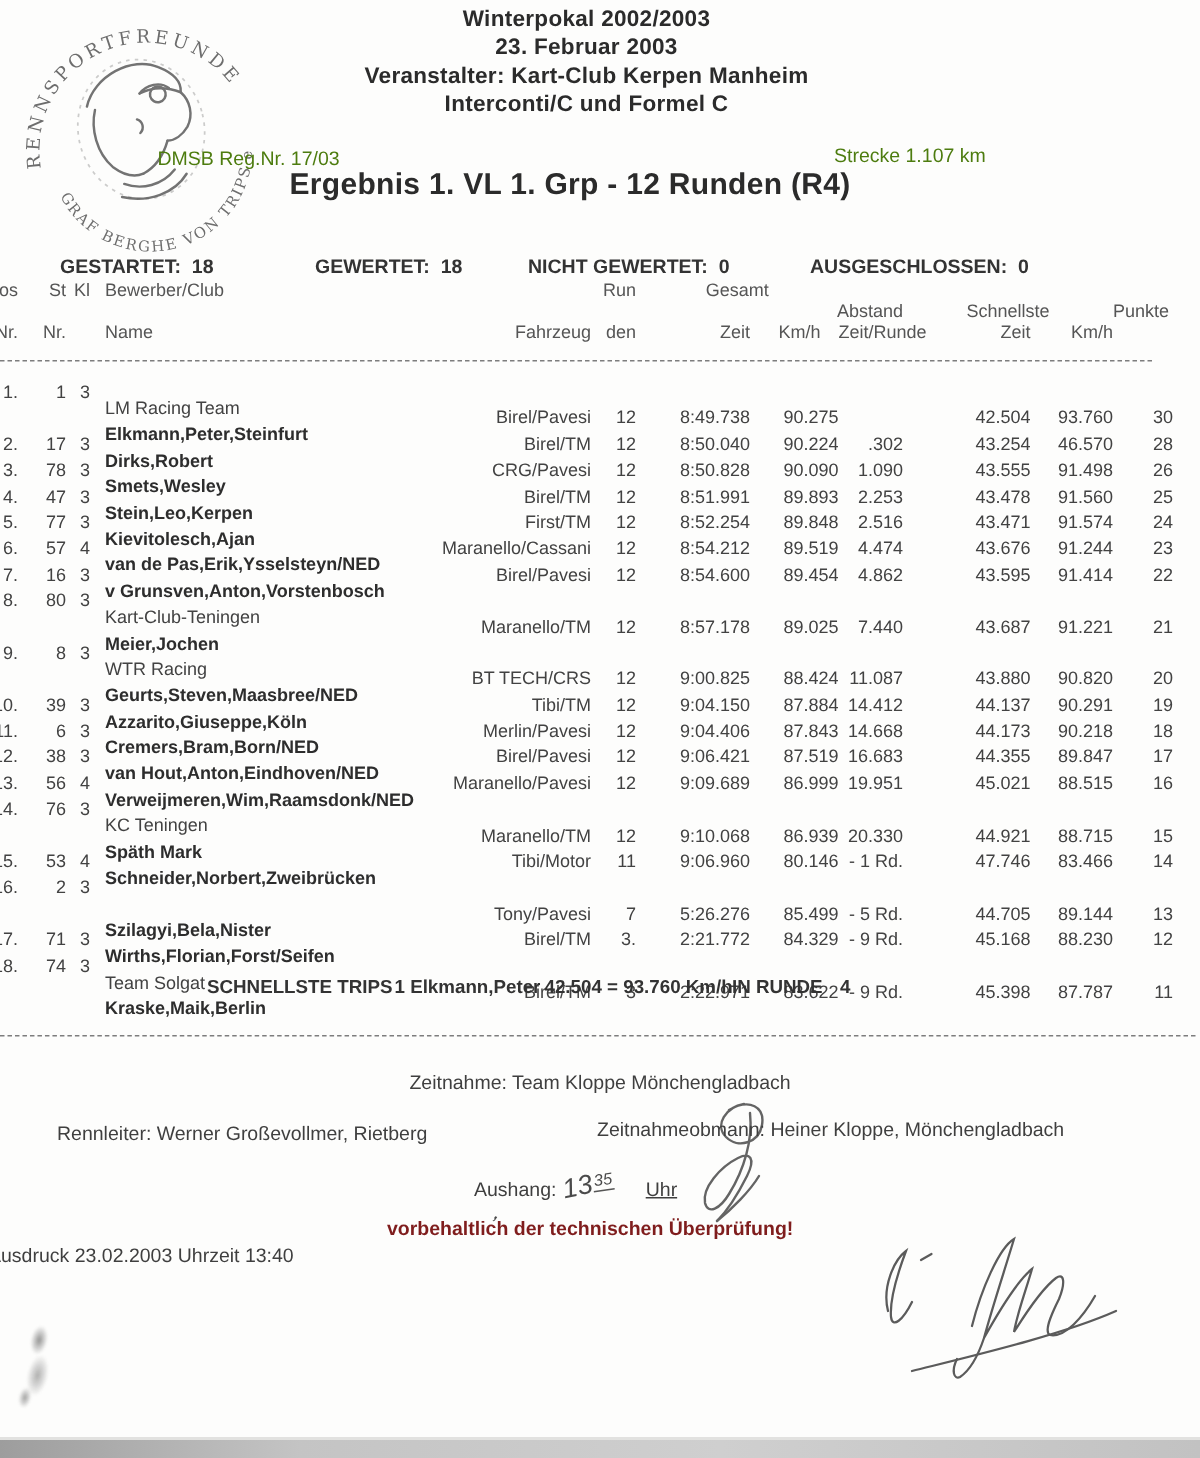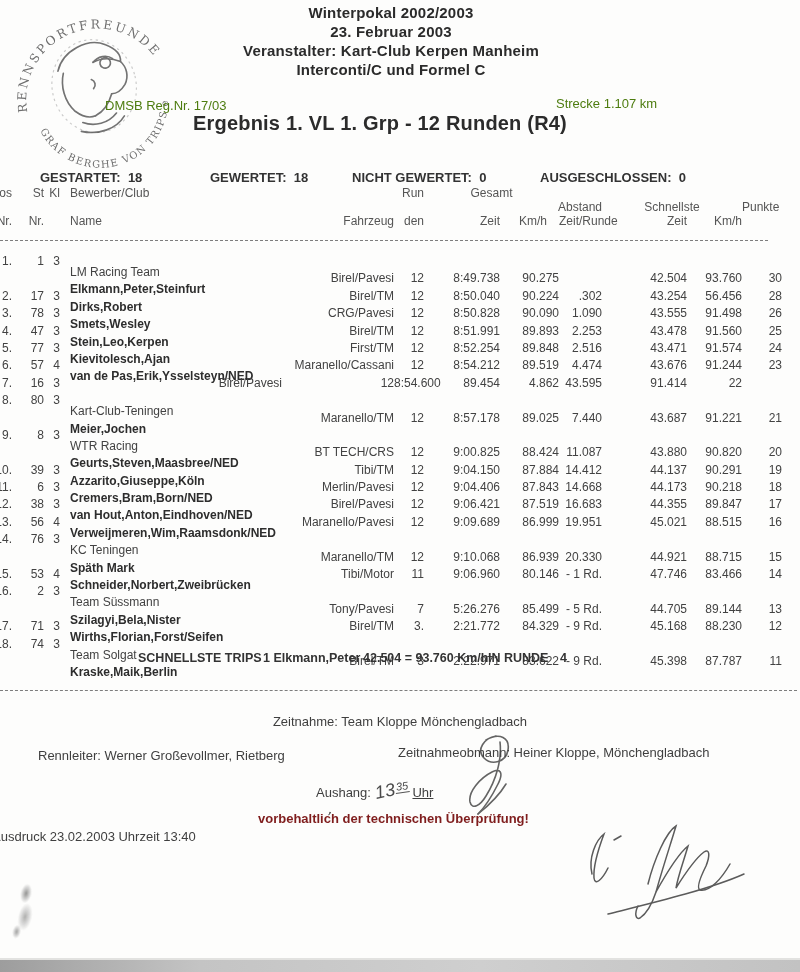--- a/index.html
+++ b/index.html
@@ -191,21 +191,21 @@
         <span class="c">2.</span>
         <span class="c">17</span>
         <span class="c">3</span>
         <span class="c-name bname">Dirks,Robert</span>
         <span class="c">Birel/TM</span>
         <span class="c">12</span>
         <span class="c">8:50.040</span>
         <span class="c">90.224</span>
         <span class="c">.302</span>
         <span class="c">43.254</span>
-        <span class="c">56.456</span>
+        <span class="c">46.570</span>
         <span class="c">28</span>
       </div>
       <div class="trow">
         <span class="c">3.</span>
         <span class="c">78</span>
         <span class="c">3</span>
         <span class="c-name bname">Smets,Wesley</span>
         <span class="c">CRG/Pavesi</span>
         <span class="c">12</span>
         <span class="c">8:50.828</span>
@@ -254,20 +254,21 @@
         <span class="c">89.519</span>
         <span class="c">4.474</span>
         <span class="c">43.676</span>
         <span class="c">91.244</span>
         <span class="c">23</span>
       </div>
       <div class="trow">
         <span class="c">7.</span>
         <span class="c">16</span>
         <span class="c">3</span>
+        <span class="c-name bname">v Grunsven,Anton,Vorstenbosch</span>
         <span class="c">Birel/Pavesi</span>
         <span class="c">12</span>
         <span class="c">8:54.600</span>
         <span class="c">89.454</span>
         <span class="c">4.862</span>
         <span class="c">43.595</span>
         <span class="c">91.414</span>
         <span class="c">22</span>
       </div>
       <div class="trow">
@@ -421,21 +422,20 @@
         <span class="c">80.146</span>
         <span class="c">-  1 Rd.</span>
         <span class="c">47.746</span>
         <span class="c">83.466</span>
         <span class="c">14</span>
       </div>
       <div class="trow">
         <span class="c">16.</span>
         <span class="c">2</span>
         <span class="c">3</span>
-        <span class="c-name">Team Süssmann</span>
         <span class="c"></span>
         <span class="c"></span>
         <span class="c"></span>
         <span class="c"></span>
         <span class="c"></span>
         <span class="c"></span>
         <span class="c"></span>
         <span class="c"></span>
       </div>
       <div class="trow">
@@ -504,21 +504,21 @@
 
   <div class="abs dashed" style="left:0;top:690px;width:797px;"></div>
 
   <div class="abs foot" style="left:0;right:0;top:714px;text-align:center;">Zeitnahme: Team Kloppe Mönchengladbach</div>
   <div class="abs foot" style="left:38px;top:748px;">Rennleiter: Werner Großevollmer, Rietberg</div>
   <div class="abs foot" style="left:398px;top:745px;">Zeitnahmeobmann: Heiner Kloppe, Mönchengladbach</div>
 
   <div class="abs foot" style="left:316px;top:781px;">
     <span>Aushang:</span>
     <span class="hand hand-13">13</span><span class="hand hand-35">35</span>
-    <span style="margin-left:0;text-decoration:underline;">Uhr</span>
+    <span style="margin-left:18px;text-decoration:underline;">Uhr</span>
   </div>
   <div class="abs hand hand-comma" style="left:330px;top:800px;">,</div>
 
   <svg class="abs" style="left:448px;top:728px;" width="100" height="100" viewBox="0 0 100 100">
     <g class="ink" stroke-width="1.6" opacity="0.8">
       <path d="M38,12 C52,4 62,10 60,22 C58,34 44,38 36,30 C28,22 36,10 48,8"></path>
       <path d="M52,14 C54,32 48,52 38,68 C32,78 24,82 22,74 C20,64 32,50 44,44 C52,40 56,44 50,56 C44,68 36,80 30,86"></path>
       <path d="M30,86 C40,78 52,66 58,56"></path>
     </g>
   </svg>

